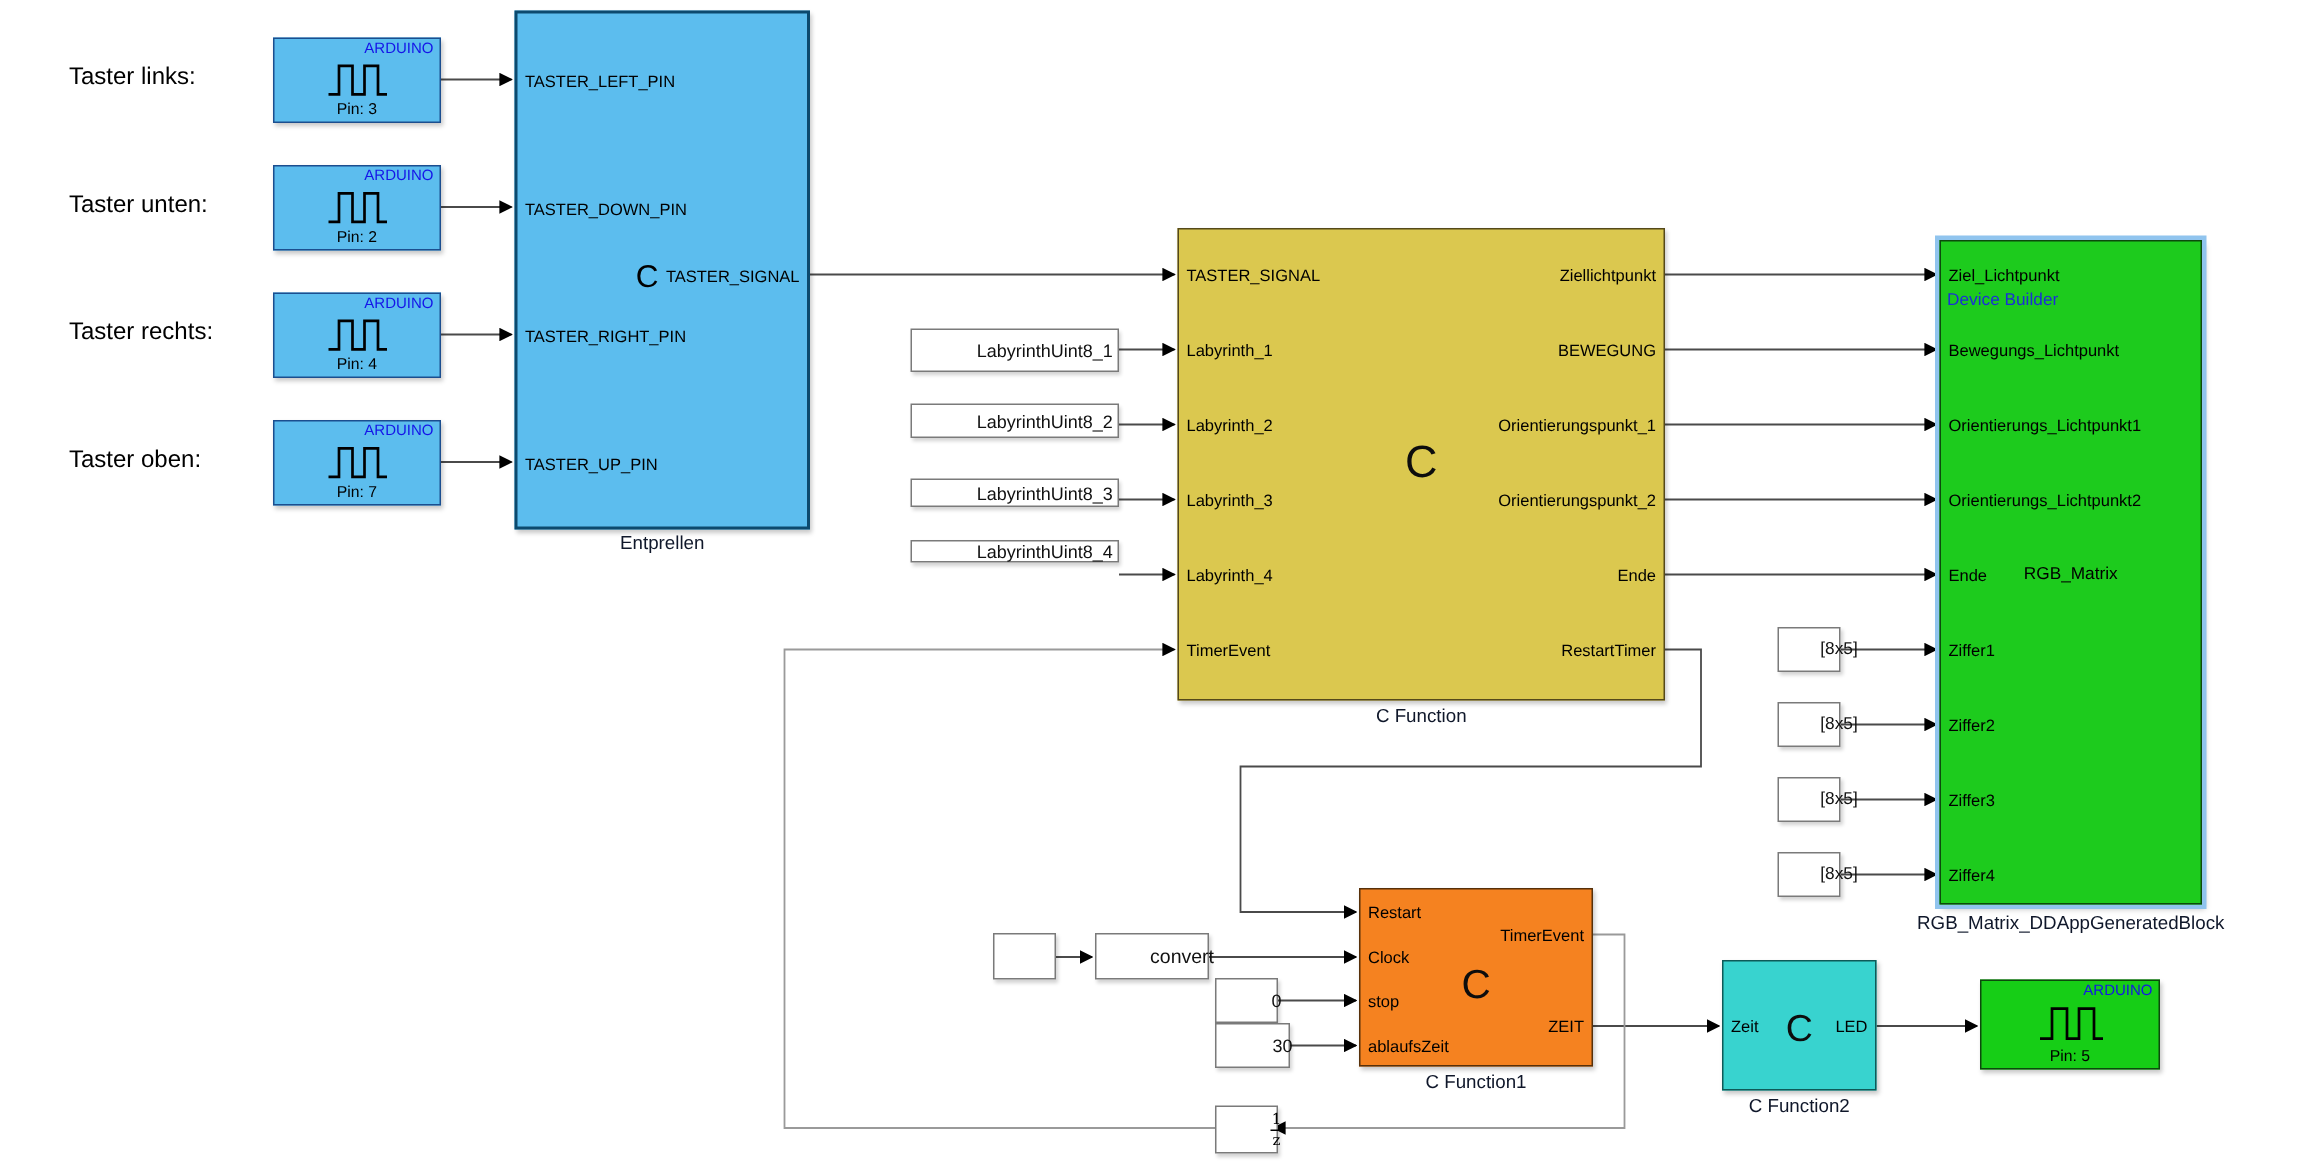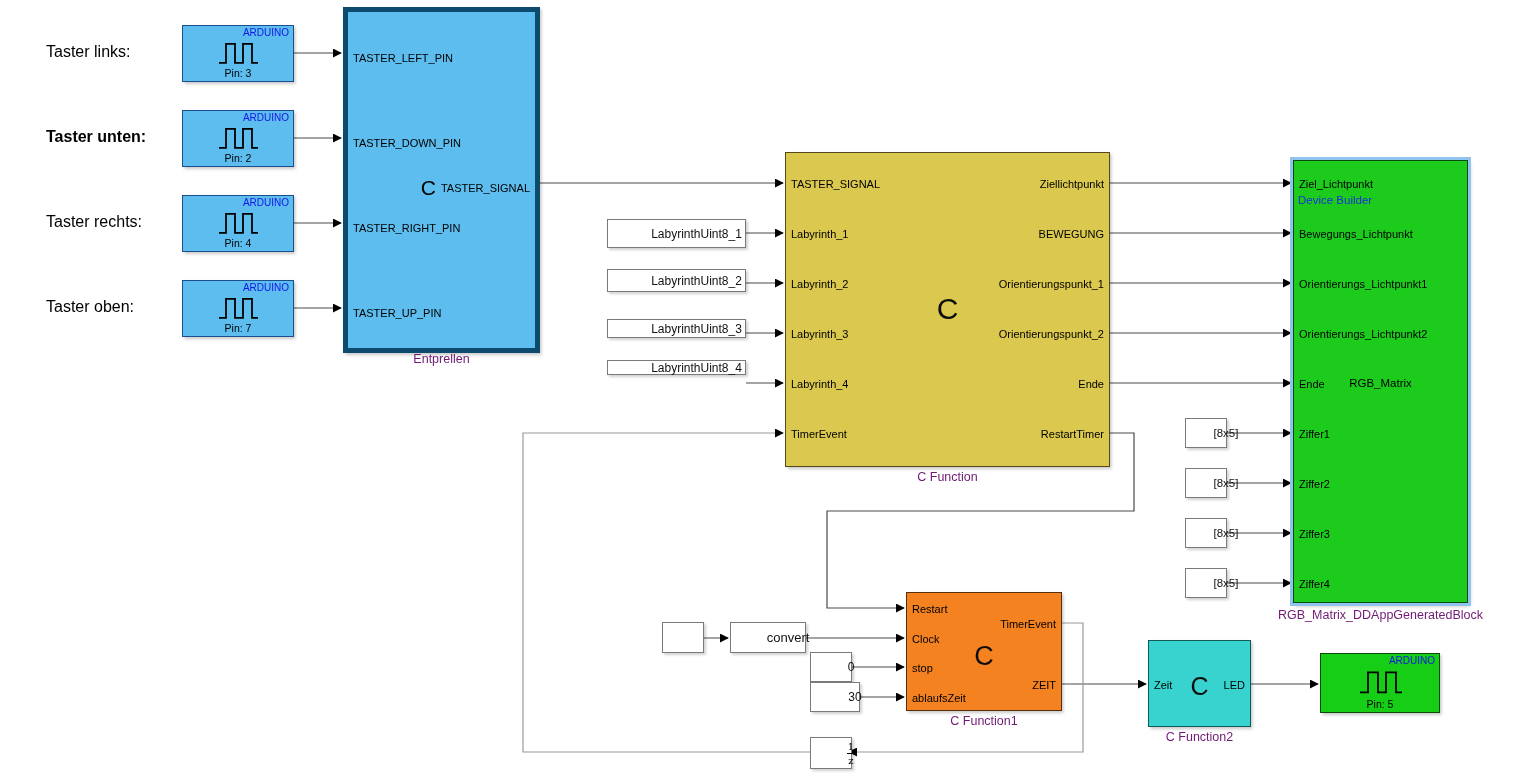--- a/index.html
+++ b/index.html
@@ -1,32 +1,32 @@
 <!DOCTYPE html>
 <html><head>
 <meta charset="utf-8">
 <style>
   html,body{margin:0;padding:0;background:#ffffff;font-family:"Liberation Sans",sans-serif;}
   #canvas{position:relative;width:1537px;height:778px;background:#ffffff;overflow:hidden;}
   svg.wires{position:absolute;left:0;top:0;z-index:1;}
   .block{position:absolute;box-sizing:border-box;z-index:2;box-shadow:1.5px 2px 3px rgba(0,0,0,.22);}
   .blue{background:#5CBDEE;border:1px solid #1B4E8F;}
-  .entprellen{background:#5CBDEE;border:5px solid #0c4a6e;}
+  .entprellen{background:#5CBDEE;border:2px solid #0c4a6e;}
   .yellow{background:#DBC84F;border:1px solid #55491A;}
   .orange{background:#F58220;border:1px solid #57300A;}
   .cyan{background:#38D3CF;border:1px solid #0E5A58;}
   .greenbig{background:#1DCB1D;border:1px solid #0C4A0C;box-shadow:0 0 0 3px #90C4EE,2px 3px 4px rgba(0,0,0,.25);}
   .greenout{background:#16CE16;border:1px solid #0C4A0C;}
   .whiteblock{background:#ffffff;border:1px solid #7a7a7a;display:flex;align-items:center;justify-content:center;
     font-size:12px;color:#111;box-shadow:1.5px 2px 2.5px rgba(0,0,0,.18);padding-left:40px;}
   .port{position:absolute;font-size:11px;line-height:14px;color:#000;white-space:nowrap;}
   .port.in{left:5px;}
   .port.out{right:5px;text-align:right;}
   .caption{position:absolute;top:100%;left:50%;transform:translateX(-50%);margin-top:4px;
-    font-size:12.5px;color:#701a75;white-space:nowrap;text-align:center;}
+    font-size:12.5px;color:#0f172a;white-space:nowrap;text-align:center;}
   .bigC{position:absolute;left:0;right:0;text-align:center;color:#0d0d0d;font-size:30px;line-height:34px;}
   .brand{position:absolute;top:1px;right:4px;font-size:10px;color:#1515E8;}
   .pinlabel{position:absolute;bottom:2px;left:0;width:100%;text-align:center;font-size:10.5px;color:#000;}
   .pulse{position:absolute;left:50%;top:50%;transform:translate(-50%,-54%);}
   .ann{position:absolute;font-size:16px;color:#000;white-space:nowrap;z-index:2;}
   .devbuilder{position:absolute;left:4px;font-size:11.5px;color:#1B2FD8;white-space:nowrap;}
   .centerlabel{position:absolute;left:0;right:0;text-align:center;font-size:11.5px;color:#000;}
   .fraction{display:flex;flex-direction:column;align-items:center;justify-content:center;
     font-family:"DejaVu Serif",serif;font-size:10px;line-height:11px;color:#000;}
   .fraction .bar{width:9px;height:1px;background:#000;margin:1px 0;}
@@ -69,21 +69,21 @@
       <polyline points="1062,684 1146,684" marker-end="url(#arrow)"></polyline>
       <polyline points="1251,684 1318,684" marker-end="url(#arrow)"></polyline>
     </g>
     <g fill="none" stroke="#9A9A9A" stroke-width="1.2">
       <polyline points="1062,623 1083,623 1083,752 849,752" marker-end="url(#arrow)"></polyline>
       <polyline points="810,752 523,752 523,433 783,433" marker-end="url(#arrow)"></polyline>
     </g>
   </svg>
 
   <div class="ann" style="left:46px;top:43px;">Taster links:</div>
-  <div class="ann" style="left:46px;top:128px;font-weight:bold;">Taster unten:</div>
+  <div class="ann" style="left:46px;top:128px;">Taster unten:</div>
   <div class="ann" style="left:46px;top:213px;">Taster rechts:</div>
   <div class="ann" style="left:46px;top:298px;">Taster oben:</div>
 
   <div class="block blue" style="left:182px;top:25px;width:112px;height:57px;">
     <span class="brand">ARDUINO</span>
     <svg class="pulse" width="44" height="26">
       <path d="M3,23 h7 V4 h9 v19 h8 V4 h9 v19 h6" fill="none" stroke="#000" stroke-width="1.8"></path>
     </svg>
     <span class="pinlabel">Pin: 3</span>
   </div>

